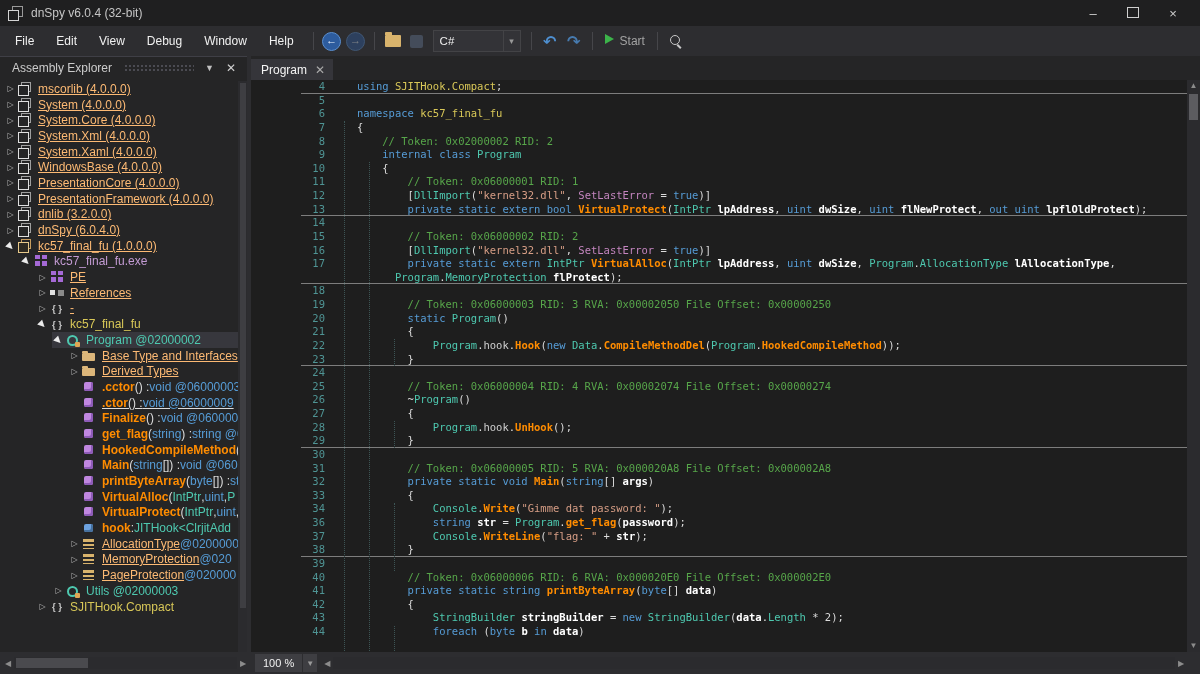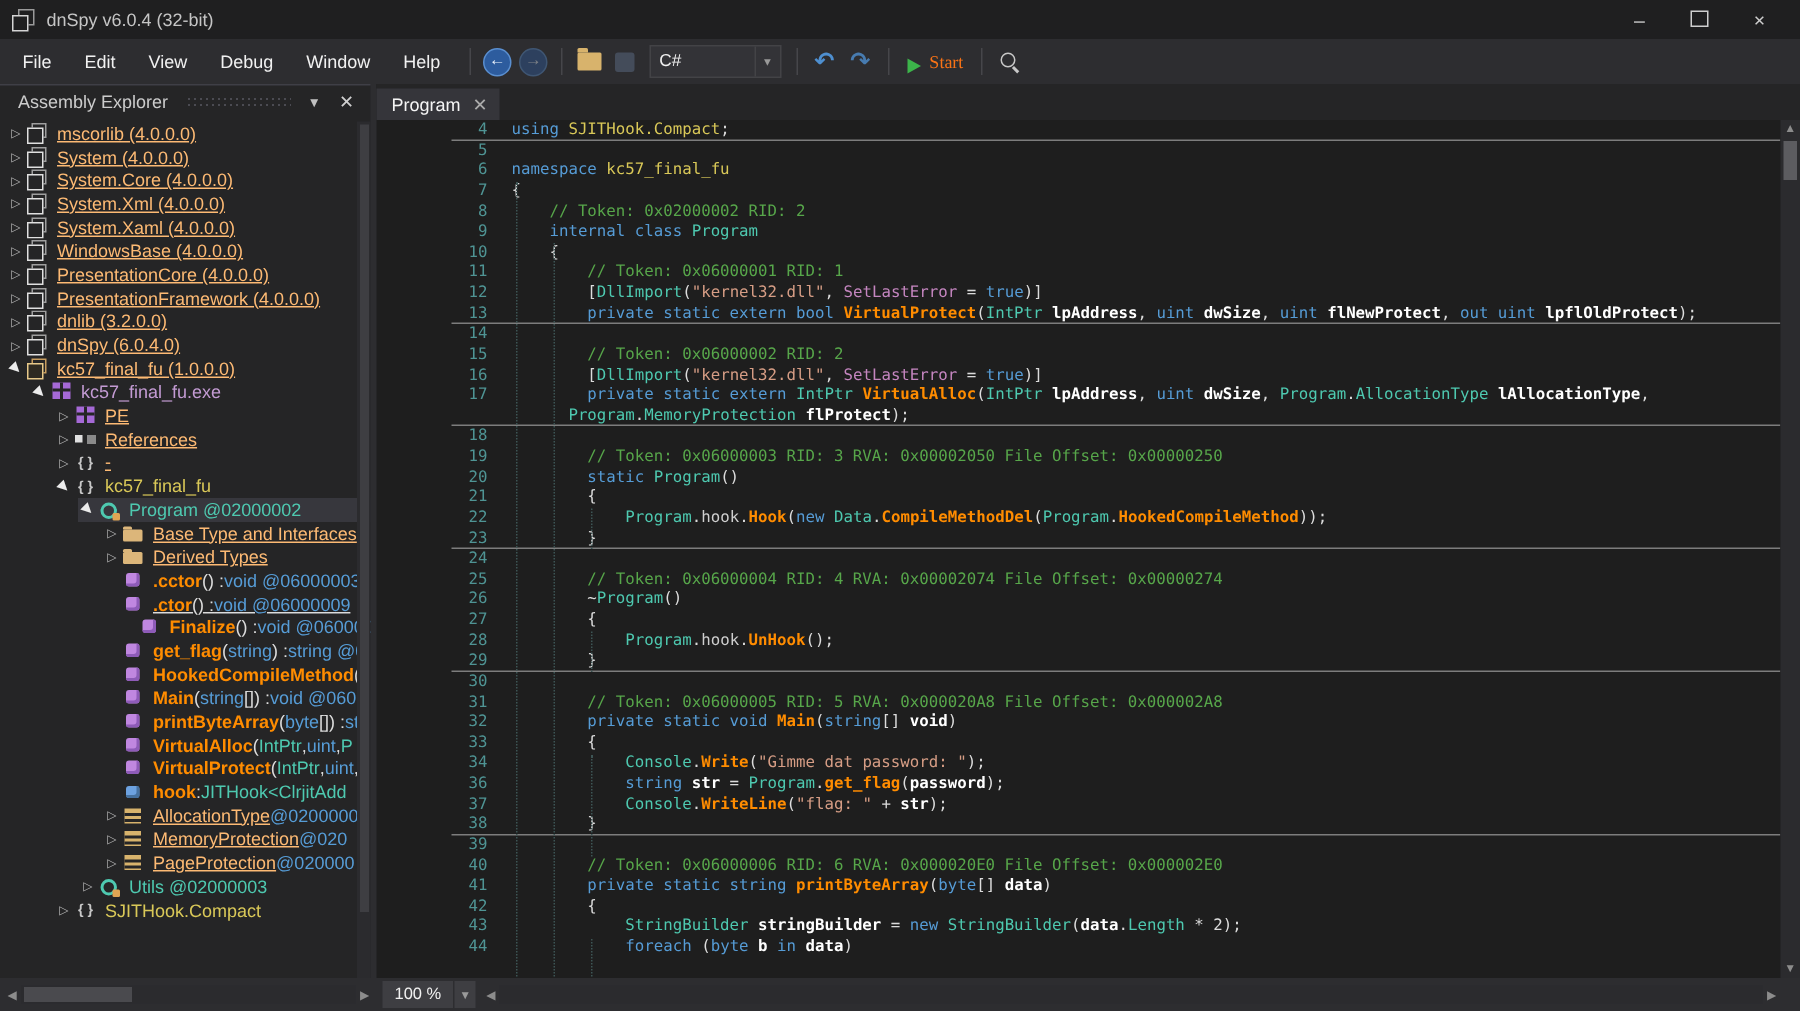--- a/index.html
+++ b/index.html
@@ -25,21 +25,21 @@
     color:#e8f0fb;font-size:11px;line-height:15px;text-align:center;}
   .dim{opacity:.42;}
   .folder-ico{position:relative;width:16px;height:12px;background:#d8b36c;border-radius:1px;}
   .folder-ico::before{content:"";position:absolute;top:-3px;left:0;width:7px;height:3px;background:#d8b36c;border-radius:1px 1px 0 0;}
   .save-ico{width:13px;height:13px;background:#5b6b83;border-radius:2px;opacity:.5;}
   .combo{width:86px;height:20px;background:#333337;border:1px solid #434346;display:flex;align-items:center;margin:0 4px;}
   .combo-val{flex:1;padding-left:6px;color:#f1f1f1;font-size:11.5px;}
   .combo-arrow{width:16px;height:100%;display:flex;align-items:center;justify-content:center;color:#999;font-size:9px;border-left:1px solid #434346;}
   .undo{color:#4e8fd0;font-size:16px;font-weight:bold;}
   .play{width:0;height:0;border-left:9px solid #3cb44a;border-top:5.5px solid transparent;border-bottom:5.5px solid transparent;margin-right:6px;}
-  .start-btn{display:flex;align-items:flex-end;padding:0 6px;color:#f97316;font-family:Liberation Serif, serif;}
+  .start-btn{display:flex;align-items:flex-start;padding:0 6px;color:#a3a3a3;}
   .mag{position:relative;width:14px;height:14px;}
   .mag::before{content:"";position:absolute;left:1px;top:1px;width:8px;height:8px;border:1.6px solid #c8c8c8;border-radius:50%;}
   .mag::after{content:"";position:absolute;left:9.5px;top:9.5px;width:5px;height:1.8px;background:#c8c8c8;transform:rotate(45deg);transform-origin:0 0;}
 
   
   .main{position:absolute;top:56px;left:0;right:0;bottom:22px;display:flex;}
   .explorer{width:247px;background:#252526;display:flex;flex-direction:column;position:relative;border-top:1px solid #3f3f46;}
   .splitter{width:4px;background:#2d2d30;}
   .editor{flex:1;background:#1e1e1e;display:flex;flex-direction:column;position:relative;min-width:0;}
 
@@ -82,21 +82,21 @@
 
   
   .tabstrip{height:24px;background:#252526;display:flex;align-items:flex-end;flex:none;}
   .tab{height:21px;background:#35353a;color:#f5f5f5;display:flex;align-items:center;padding:0 8px 0 10px;font-size:12px;}
   .tab-close{margin-left:8px;color:#ababab;font-size:12px;}
   .code-wrap{flex:1;position:relative;overflow:hidden;display:flex;min-width:0;}
   .code-lines{position:relative;flex:1;overflow:hidden;font-family:"DejaVu Sans Mono","Liberation Mono",monospace;
     font-size:10.5px;min-width:0;}
   .crow{height:13.64px;line-height:13.64px;display:flex;white-space:pre;position:relative;}
   .ln{width:74px;flex:none;text-align:right;color:#4f9494;user-select:none;}
-  .ct{padding-left:16px;flex:1;}
+  .ct{padding-left:16px;flex:1;margin-left:16px;}
   .sepline{position:absolute;left:50px;right:0;bottom:0;height:1px;background:#7d7d7d;}
   .guide{position:absolute;width:0;border-left:1px dotted #3d5555;}
   
   .k{color:#569cd6;} .t{color:#4ec9b0;} .m{color:#ff8c00;font-weight:bold;} .s{color:#d69d85;}
   .c{color:#57a64a;} .n{color:#dcdcdc;} .p{color:#ffffff;font-weight:bold;} .f{color:#cfcfcf;}
   .pu{color:#c586c0;} .y{color:#d9c858;}
   .w{color:#fdba74;text-decoration:underline;} .v{color:#c39bd3;}
 
   .code-v-scroll{width:13px;background:#2b2b2e;flex:none;position:relative;}
   .cvs-up,.cvs-down{position:absolute;left:0;width:13px;height:12px;color:#8c8c8c;font-size:8px;text-align:center;line-height:12px;}
@@ -326,21 +326,21 @@
           </div>
           <div class="trow" style="padding-left: 68px; text-decoration: underline;">
             <span class="rowbody">
               <span class="arrow"></span>
               <span class="i i-method"></span>
               <span class="m">.ctor</span>
               <span class="n">() : </span>
               <span class="k">void @06000009</span>
             </span>
           </div>
-          <div class="trow" style="padding-left: 68px; margin-left: 11px;">
+          <div class="trow" style="padding-left: 68px;">
             <span class="rowbody">
               <span class="arrow"></span>
               <span class="i i-method"></span>
               <span class="m">Finalize</span>
               <span class="n">() : </span>
               <span class="k">void @0600000C</span>
             </span>
           </div>
           <div class="trow" style="padding-left: 68px;">
             <span class="rowbody">
@@ -494,21 +494,21 @@
             <div class="crow"><span class="ln">22</span><span class="ct"><span class="n">            </span><span class="t">Program</span><span class="n">.</span><span class="f">hook</span><span class="n">.</span><span class="m">Hook</span><span class="n">(</span><span class="k">new</span><span class="n"> </span><span class="t">Data</span><span class="n">.</span><span class="m">CompileMethodDel</span><span class="n">(</span><span class="t">Program</span><span class="n">.</span><span class="m">HookedCompileMethod</span><span class="n">));</span></span></div>
             <div class="crow"><span class="ln">23</span><span class="ct"><span class="n">        }</span></span><span class="sepline"></span></div>
             <div class="crow"><span class="ln">24</span><span class="ct"></span></div>
             <div class="crow"><span class="ln">25</span><span class="ct"><span class="c">        // Token: 0x06000004 RID: 4 RVA: 0x00002074 File Offset: 0x00000274</span></span></div>
             <div class="crow"><span class="ln">26</span><span class="ct"><span class="n">        ~</span><span class="t">Program</span><span class="n">()</span></span></div>
             <div class="crow"><span class="ln">27</span><span class="ct"><span class="n">        {</span></span></div>
             <div class="crow"><span class="ln">28</span><span class="ct"><span class="n">            </span><span class="t">Program</span><span class="n">.</span><span class="f">hook</span><span class="n">.</span><span class="m">UnHook</span><span class="n">();</span></span></div>
             <div class="crow"><span class="ln">29</span><span class="ct"><span class="n">        }</span></span><span class="sepline"></span></div>
             <div class="crow"><span class="ln">30</span><span class="ct"></span></div>
             <div class="crow"><span class="ln">31</span><span class="ct"><span class="c">        // Token: 0x06000005 RID: 5 RVA: 0x000020A8 File Offset: 0x000002A8</span></span></div>
-            <div class="crow"><span class="ln">32</span><span class="ct"><span class="k">        private static void </span><span class="m">Main</span><span class="n">(</span><span class="k">string</span><span class="n">[] </span><span class="p">void</span><span class="n">)</span></span></div>
+            <div class="crow"><span class="ln">32</span><span class="ct"><span class="k">        private static void </span><span class="m">Main</span><span class="n">(</span><span class="k">string</span><span class="n">[] </span><span class="p">args</span><span class="n">)</span></span></div>
             <div class="crow"><span class="ln">33</span><span class="ct"><span class="n">        {</span></span></div>
             <div class="crow"><span class="ln">34</span><span class="ct"><span class="n">            </span><span class="t">Console</span><span class="n">.</span><span class="m">Write</span><span class="n">(</span><span class="s">"Gimme dat password: "</span><span class="n">);</span></span></div>
             <div class="crow"><span class="ln">36</span><span class="ct"><span class="n">            </span><span class="k">string</span><span class="n"> </span><span class="p">str</span><span class="n"> = </span><span class="t">Program</span><span class="n">.</span><span class="m">get_flag</span><span class="n">(</span><span class="p">password</span><span class="n">);</span></span></div>
             <div class="crow"><span class="ln">37</span><span class="ct"><span class="n">            </span><span class="t">Console</span><span class="n">.</span><span class="m">WriteLine</span><span class="n">(</span><span class="s">"flag: "</span><span class="n"> + </span><span class="p">str</span><span class="n">);</span></span></div>
             <div class="crow"><span class="ln">38</span><span class="ct"><span class="n">        }</span></span><span class="sepline"></span></div>
             <div class="crow"><span class="ln">39</span><span class="ct"></span></div>
             <div class="crow"><span class="ln">40</span><span class="ct"><span class="c">        // Token: 0x06000006 RID: 6 RVA: 0x000020E0 File Offset: 0x000002E0</span></span></div>
             <div class="crow"><span class="ln">41</span><span class="ct"><span class="k">        private static string </span><span class="m">printByteArray</span><span class="n">(</span><span class="k">byte</span><span class="n">[] </span><span class="p">data</span><span class="n">)</span></span></div>
             <div class="crow"><span class="ln">42</span><span class="ct"><span class="n">        {</span></span></div>
             <div class="crow"><span class="ln">43</span><span class="ct"><span class="n">            </span><span class="t">StringBuilder</span><span class="n"> </span><span class="p">stringBuilder</span><span class="n"> = </span><span class="k">new</span><span class="n"> </span><span class="t">StringBuilder</span><span class="n">(</span><span class="p">data</span><span class="n">.</span><span class="t">Length</span><span class="n"> * 2);</span></span></div>

